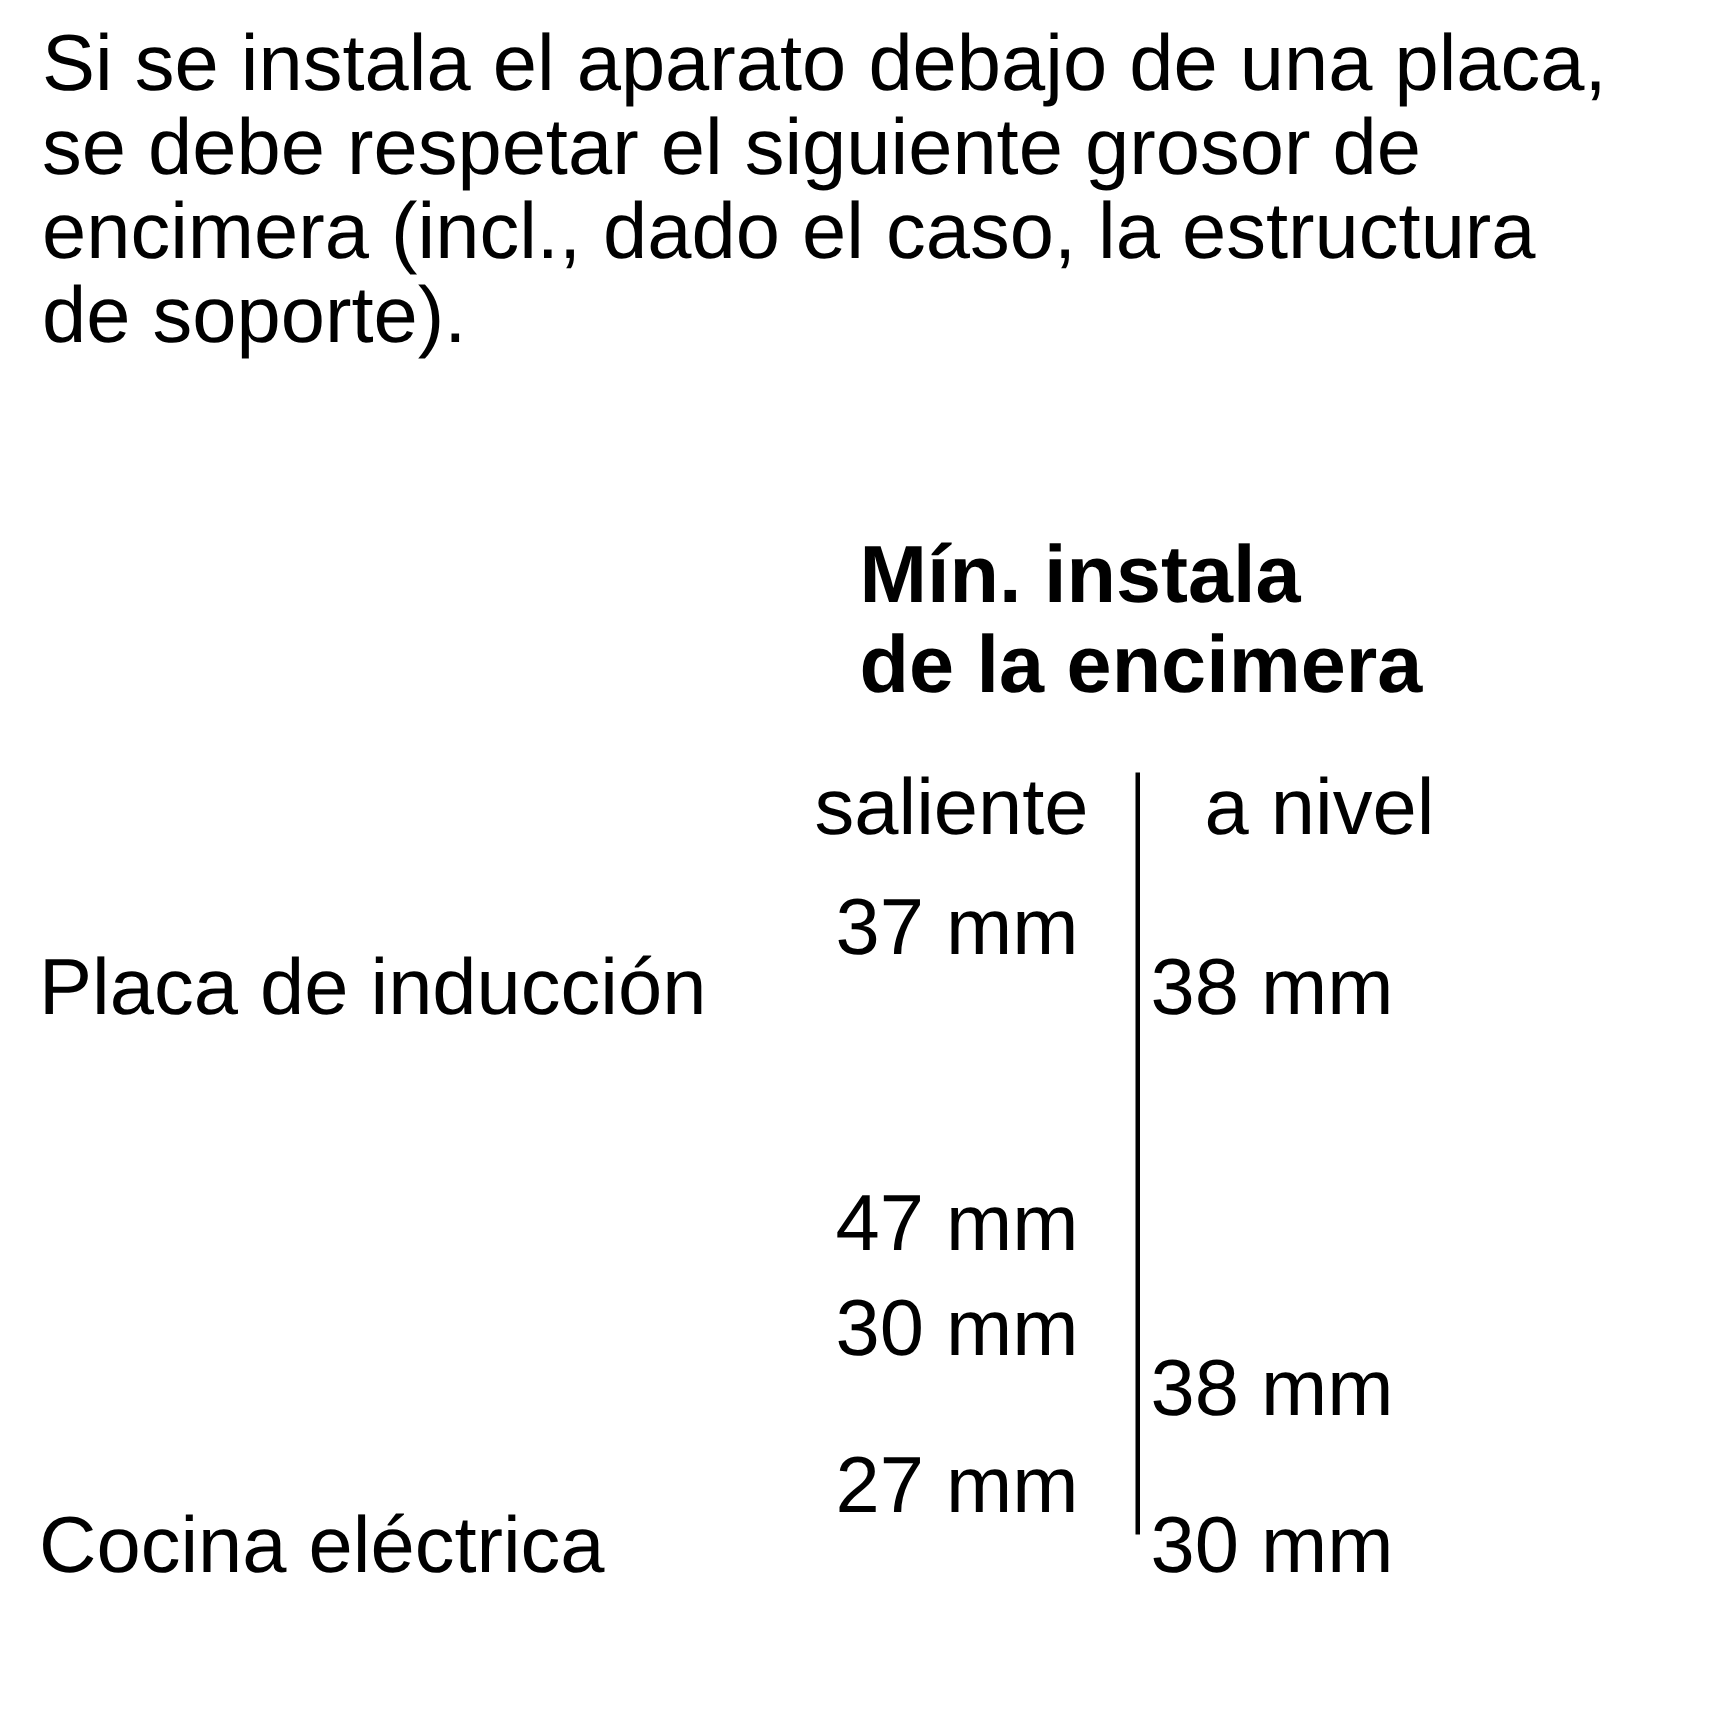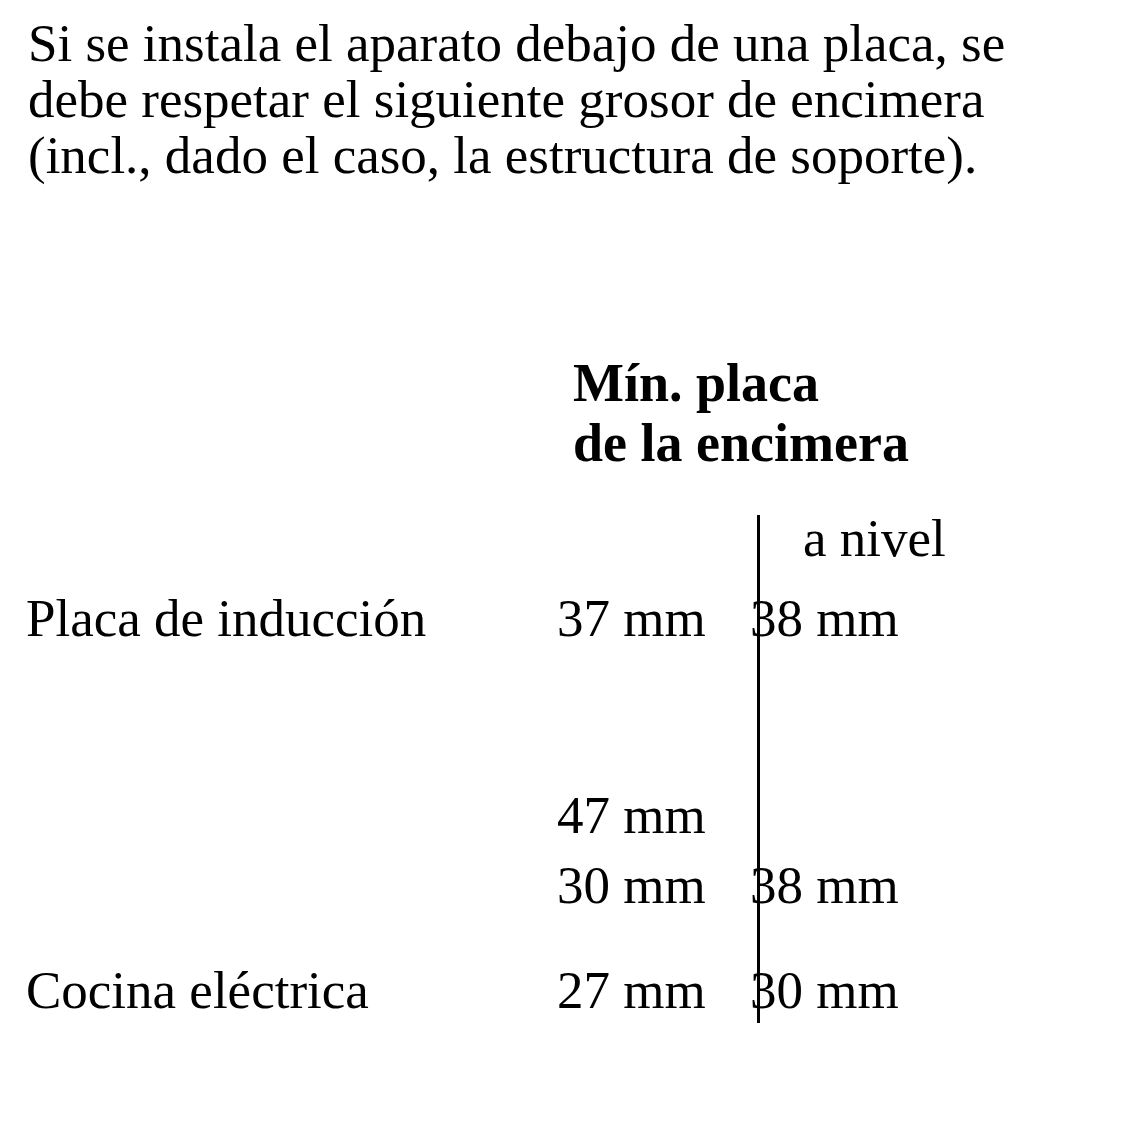--- a/index.html
+++ b/index.html
@@ -6,21 +6,21 @@
     margin: 0;
     padding: 0;
     background: #ffffff;
   }
   .page {
     position: relative;
     width: 1084px;
     height: 1140px;
     background: #ffffff;
     color: #000000;
-    font-family: Liberation Serif, serif;
+    font-family: Liberation Sans, sans-serif;
     overflow: hidden;
   }
   .abs { position: absolute; }
 
   
   .intro {
     left: 28px;
     top: 15px;
     width: 1050px;
     margin: 0;
@@ -47,41 +47,42 @@
   .sub-right { left: 793px; top: 511px; margin-left: 10px; }
 
   .vrule {
     left: 757px;
     top: 515px;
     width: 3px;
     height: 508px;
     background: #000000;
   }
 
-  .c1 { left: 26px; }
+  .c1 { left: 26px; margin-top: 40px; }
   .c2 { left: 557px; }
-  .c3 { left: 750px; }
+  .c3 { left: 767px; margin-top: 40px; }
 
   .r1      { top: 591px; }
   .r2-label{ top: 678px; width: 470px; }
   .r2-val  { top: 788px; }
   .r3      { top: 858px; }
   .r4      { top: 963px; text-align: right; }
 </style>
 </head>
 <body>
 
 <div class="page">
 
   <p class="abs intro">Si se instala el aparato debajo de una placa, se debe respetar el siguiente grosor de encimera (incl., dado el caso, la estructura de soporte).</p>
 
 
-  <div class="abs hdr col2-hdr">Mín. placa
+  <div class="abs hdr col2-hdr">Mín. instala
 de la encimera</div>
 
+  <div class="abs cell sub-left">saliente</div>
 
   <div class="abs cell sub-right">a nivel</div>
 
   <div class="abs vrule"></div>
 
   <div class="abs cell c1 r1">Placa de inducción</div>
   <div class="abs cell c2 r1">37 mm</div>
   <div class="abs cell c3 r1">38 mm</div>
 
   <div class="abs cell c2 r2-val">47 mm</div>

